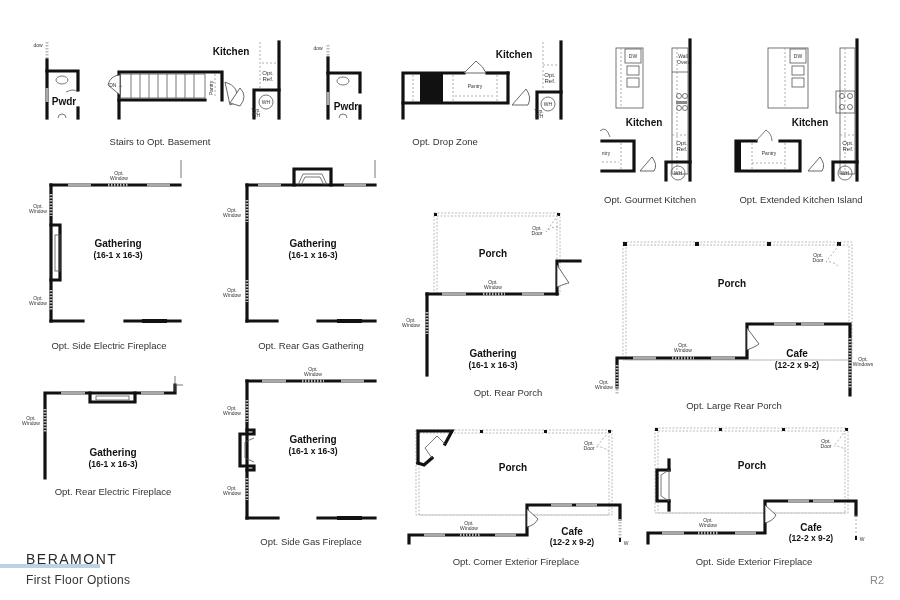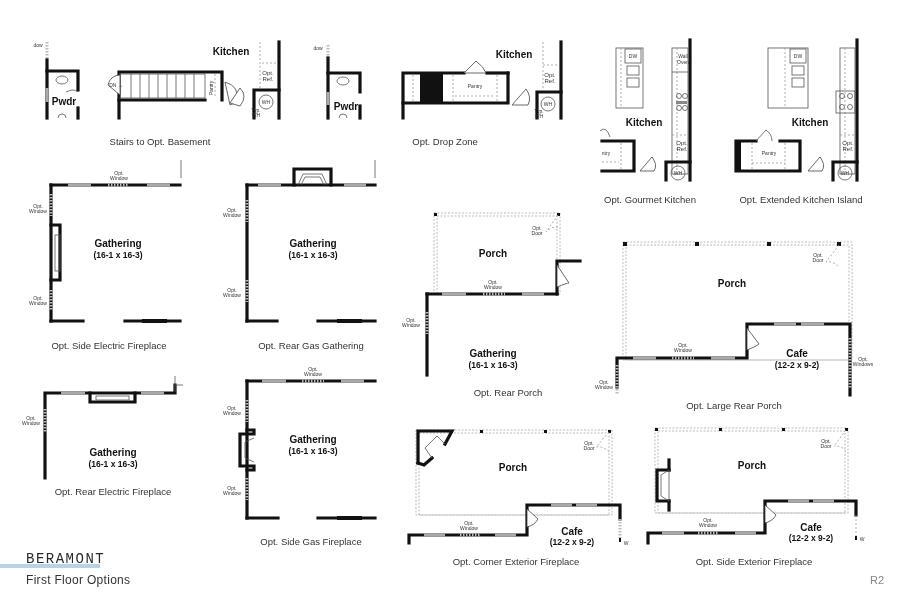--- a/index.html
+++ b/index.html
@@ -11,21 +11,21 @@
   .win { stroke:#aaa; stroke-width:3; fill:none; }
   .owin { stroke:#bbb; stroke-width:3; fill:none; stroke-dasharray:1.5 1.5; }
   .porch { stroke:#aaa; stroke-width:0.8; fill:none; stroke-dasharray:2 1.5; }
   .post { fill:#111; }
   .door { stroke:#444; stroke-width:0.8; fill:#fff; }
   .room { font-family:"Liberation Sans", sans-serif; font-weight:bold; font-size:10px; fill:#111; text-anchor:middle; }
   .dim { font-family:"Liberation Sans", sans-serif; font-weight:bold; font-size:8.5px; fill:#111; text-anchor:middle; }
   .tiny { font-family:"Liberation Sans", sans-serif; font-size:5px; fill:#333; text-anchor:middle; }
   .small { font-family:"Liberation Sans", sans-serif; font-size:6px; fill:#333; text-anchor:middle; }
   .cap { position:absolute; font-size:9.5px; color:#333; white-space:nowrap; transform:translateX(-50%); }
-  .brand { position:absolute; left:26px; top:551px; font-size:14px; letter-spacing:1.5px; color:#2a2a2a; font-family:Liberation Mono, monospace; }
+  .brand { position:absolute; left:26px; top:551px; font-size:14px; letter-spacing:1.5px; color:#2a2a2a; font-family:Liberation Sans, sans-serif; }
   .brandbar { position:absolute; left:0; top:564px; width:100px; height:4px; background:#b8d3e3; }
   .subtitle { position:absolute; left:26px; top:573px; font-size:12px; color:#333; letter-spacing:0.3px; }
   .pagecode { position:absolute; left:870px; top:574px; font-size:11px; color:#888;text-align:center; }
 </style>
 </head>
 <body>
 
 <svg class="plan" viewBox="0 0 900 600" xmlns="http://www.w3.org/2000/svg">
 
   <g>

